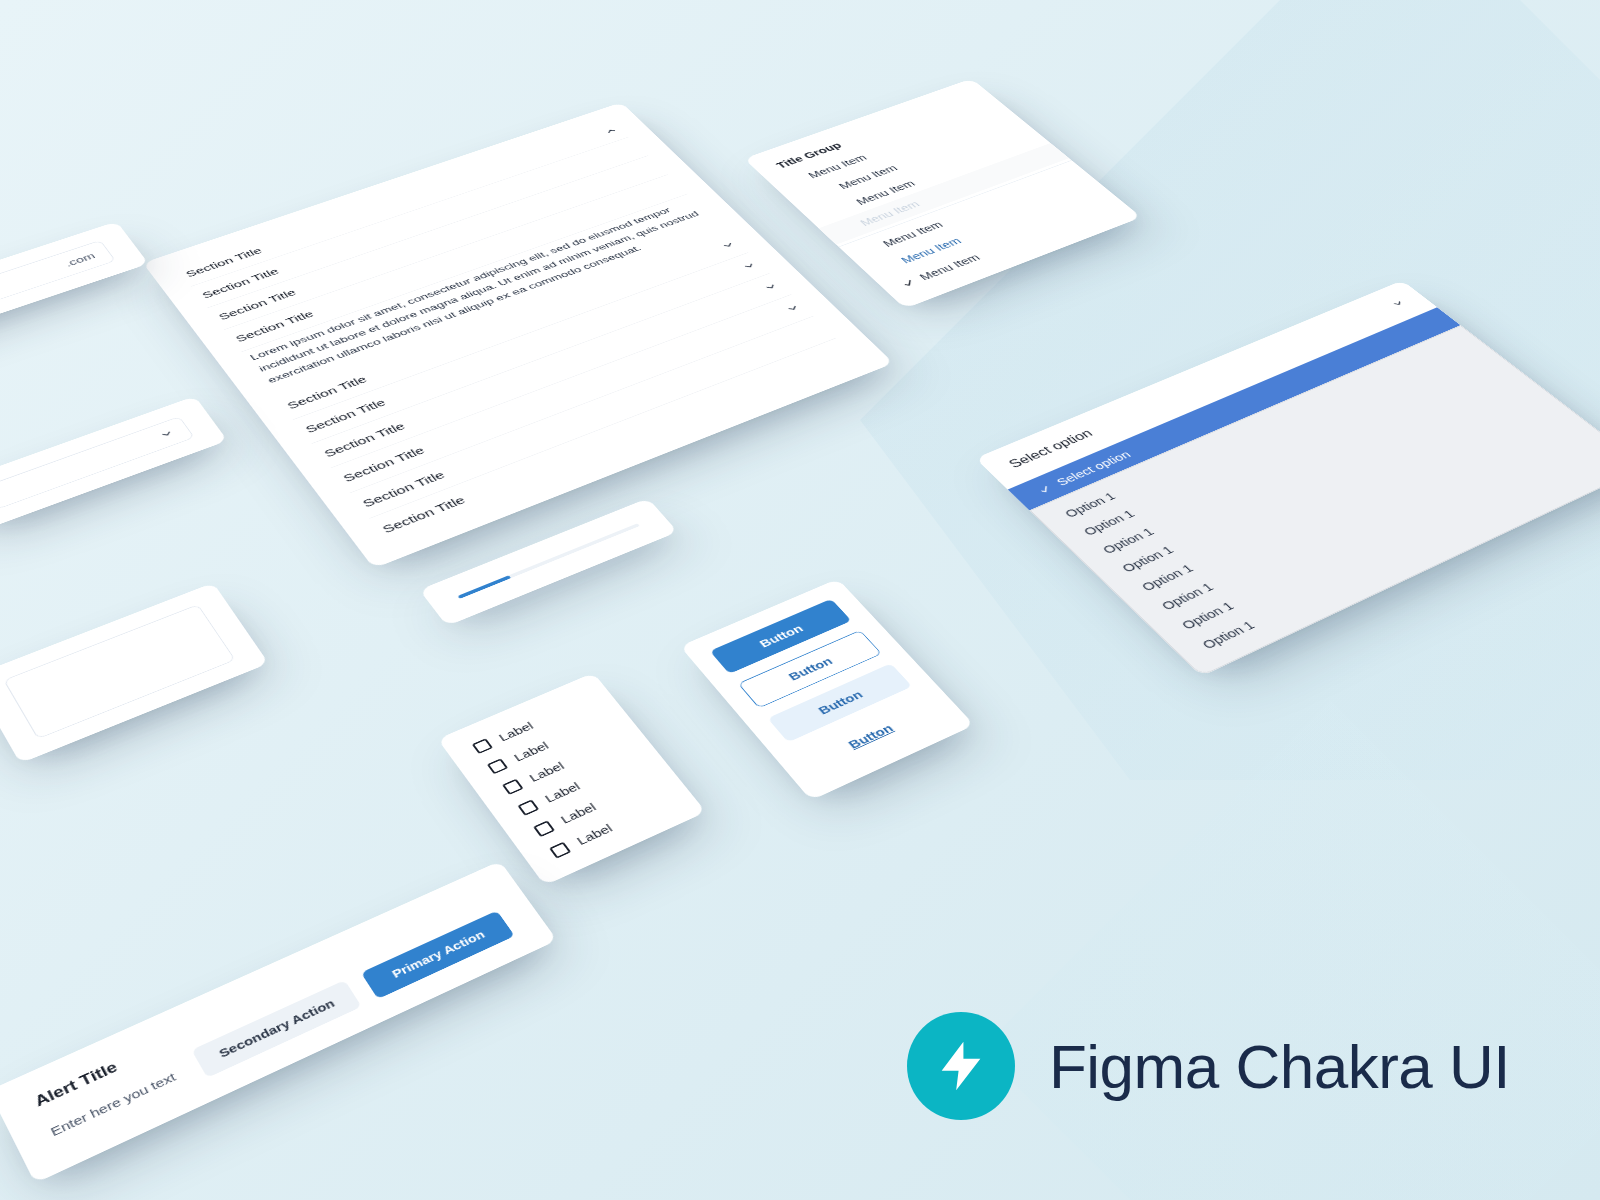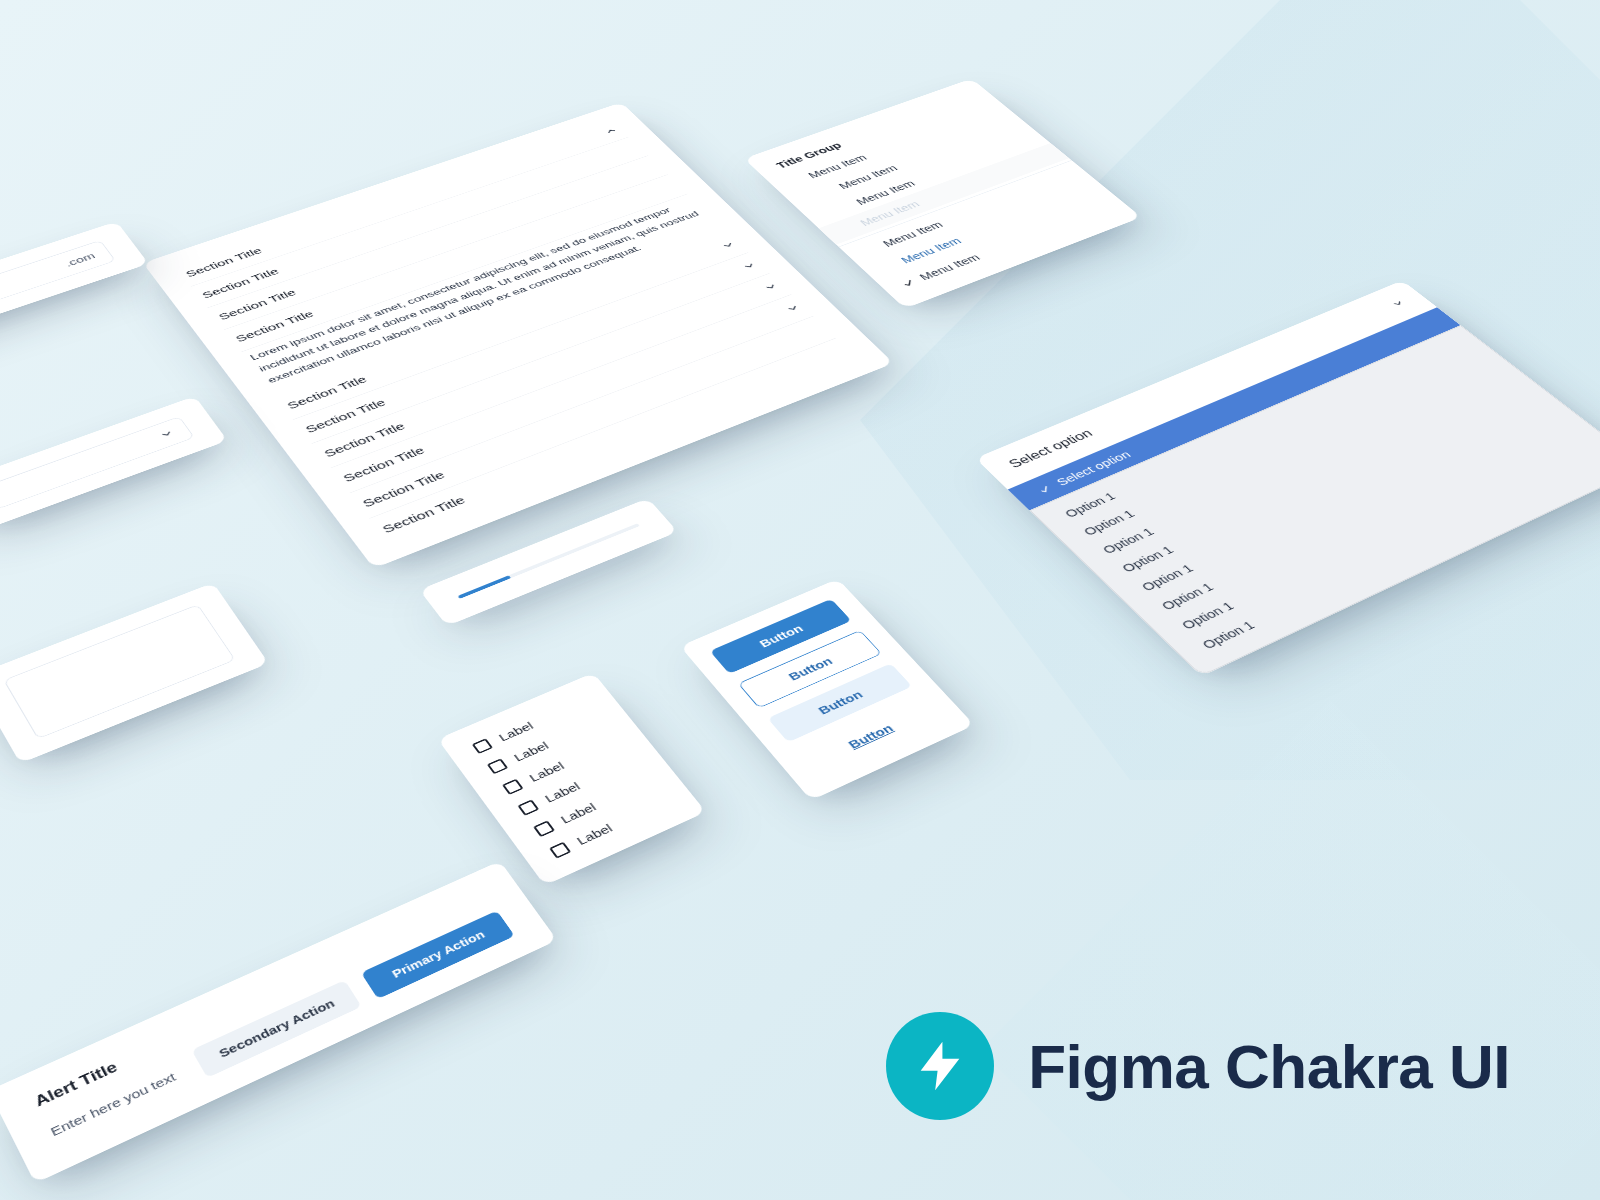--- a/index.html
+++ b/index.html
@@ -71,21 +71,21 @@
 
   
   .stub { width:260px; }
   .stub .field { border:1px solid #e2e8f0; border-radius:8px; padding:12px 14px; font-size:14px; color:#4a5568; display:flex; align-items:center; justify-content:space-between; }
   .stub-tall { height:140px; }
 
   
   .brand { position:absolute; right:90px; bottom:80px; display:flex; align-items:center; gap:34px; }
   .brand-badge { width:108px; height:108px; border-radius:50%; background:#0bb5c4; display:flex; align-items:center; justify-content:center; }
   .brand-badge svg { width:58px; height:58px; }
-  .brand-text { font-size:62px; font-weight:700; color:#1a2b4a; letter-spacing:-0.5px; }
+  .brand-text { font-size:62px; font-weight:400; color:#1a2b4a; letter-spacing:-0.5px; }
 
   
   .pos-acc   { top: 40px;  left: 230px; }
   .pos-menu  { top: 40px;  left: 800px; }
   .pos-sel   { top: 280px; left: 1030px; }
   .pos-prog  { top: 530px; left: 420px; }
   .pos-btns  { top: 560px; left: 730px; }
   .pos-chk   { top: 660px; left: 480px; }
   .pos-alert { top: 950px; left: 0px;  }
   .pos-stub1 { top: 240px; left: -120px;}

